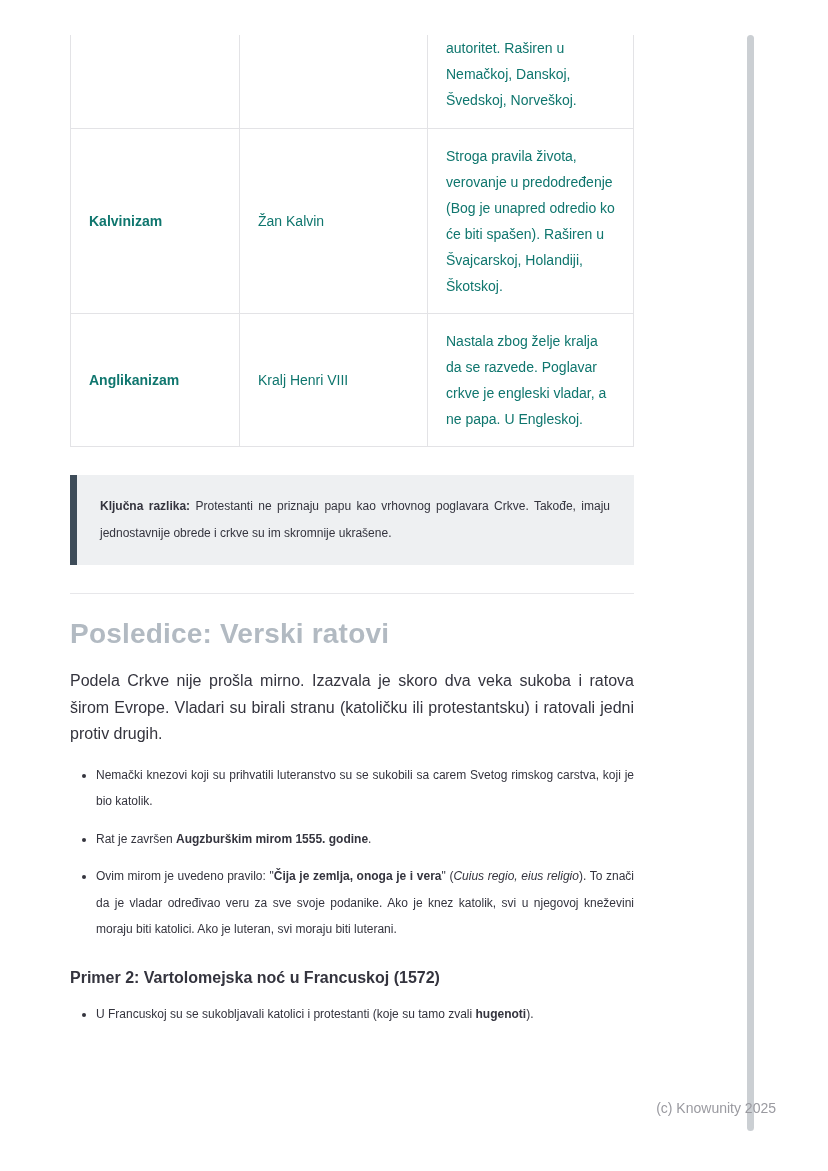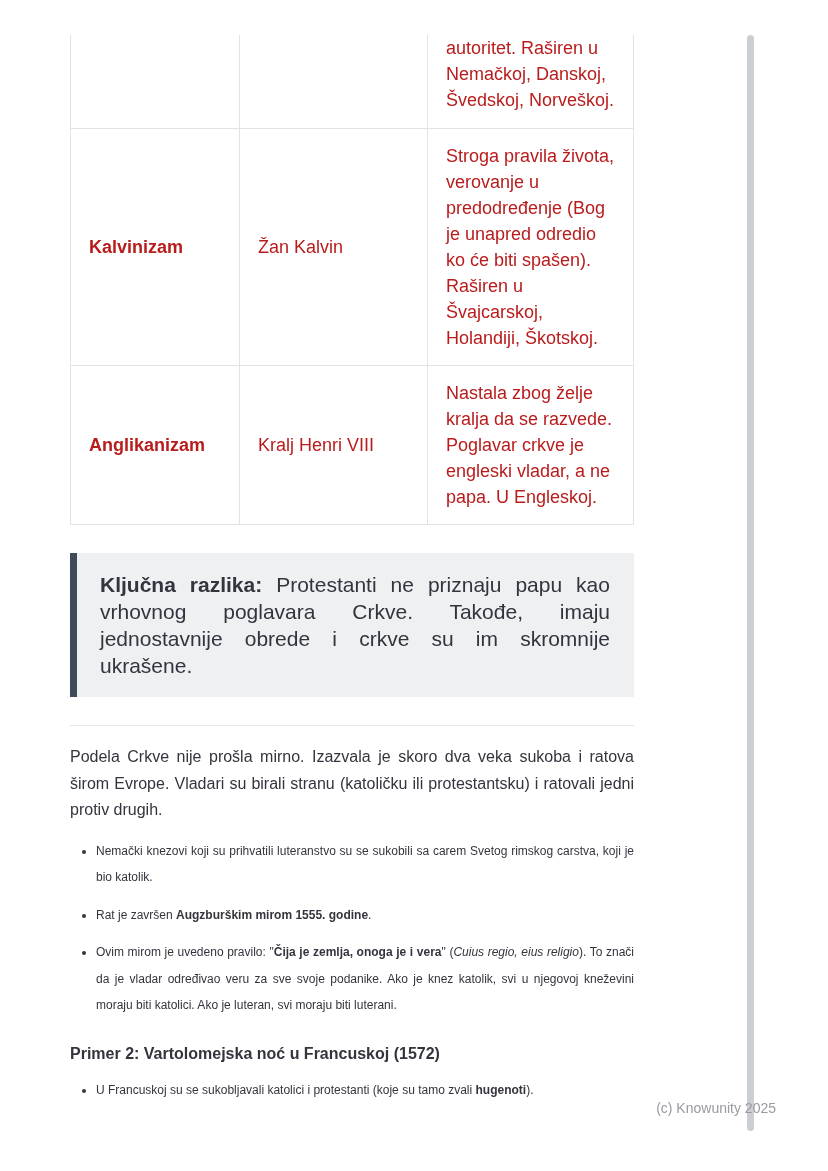--- a/index.html
+++ b/index.html
@@ -12,37 +12,37 @@
     font-family: "Liberation Sans", sans-serif;
     color: #34343e;
   }
   .content { position: absolute; left: 70px; top: 35px; width: 564px; }
 
   
   .ref-table { width: 100%; border-collapse: collapse; }
   .ref-table td {
     border: 1px solid #e3e3e6;
     padding: 14px 18px;
-    font-size: 18px;
+    font-size: 14px;
     line-height: 26px;
     vertical-align: middle;
-    color: #b91c1c;
+    color: #0f766e;
     background: #ffffff;
   }
   .ref-table .cell-name { width: 132px; font-weight: bold; }
   .ref-table .cell-founder { width: 151px; }
   .row-cut td { border-top: none; padding-top: 0; padding-bottom: 15px; vertical-align: top; }
 
   
   .callout {
     margin-top: 28px;
     background: #eef0f2;
     border-left: 7px solid #3e4c59;
     padding: 18px 24px 18px 23px;
-    font-size: 21px;
+    font-size: 12px;
     line-height: 27px;
     text-align: justify;
   }
 
   .divider { margin: 28px 0 0; border: none; border-top: 1px solid #e7e7ea; height: 0; }
 
   .section-title {
     margin: 24px 0 0;
     font-size: 28px;
     font-weight: bold;
@@ -99,20 +99,21 @@
       </tbody>
     </table>
 
     <div class="callout">
       <strong>Ključna razlika:</strong>
       <span>Protestanti ne priznaju papu kao vrhovnog poglavara Crkve. Takođe, imaju jednostavnije obrede i crkve su im skromnije ukrašene.</span>
     </div>
 
     <hr class="divider">
 
+    <h2 class="section-title">Posledice: Verski ratovi</h2>
 
     <p class="intro">Podela Crkve nije prošla mirno. Izazvala je skoro dva veka sukoba i ratova širom Evrope. Vladari su birali stranu (katoličku ili protestantsku) i ratovali jedni protiv drugih.</p>
 
 
     <ul class="bullets">
       <li>
         <span>Nemački knezovi koji su prihvatili luteranstvo su se sukobili sa carem Svetog rimskog carstva, koji je bio katolik.</span>
       </li>
       <li>
         <span>Rat je završen </span><strong>Augzburškim mirom 1555. godine</strong><span>.</span>

